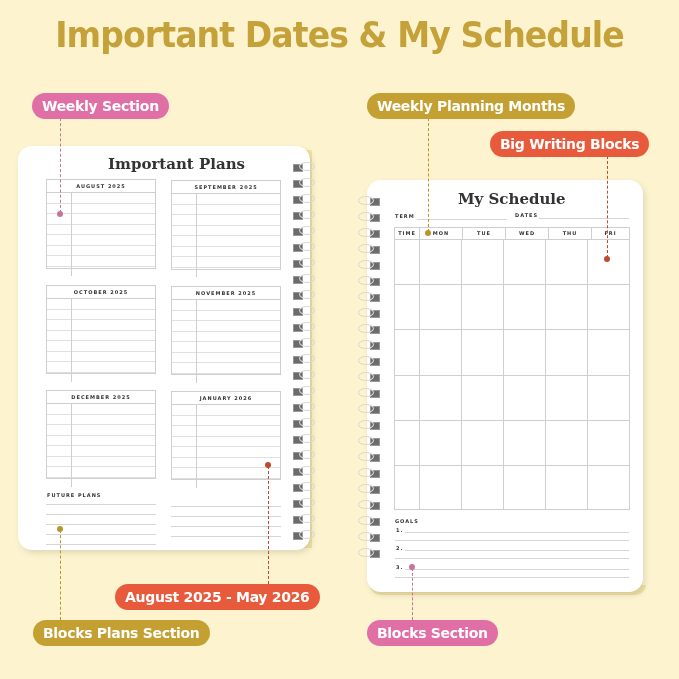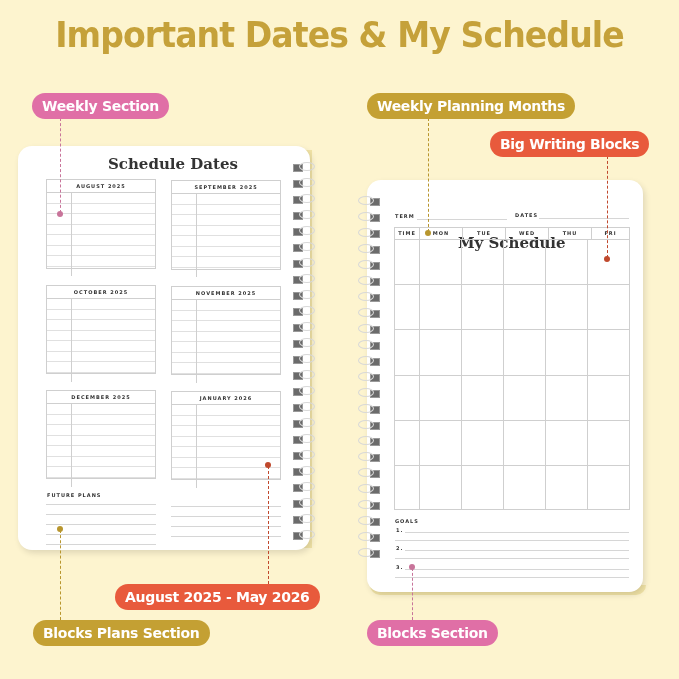--- a/index.html
+++ b/index.html
@@ -57,21 +57,21 @@
   .sched-cell-row { position: absolute; left: 0; right: 0; border-top: 1px solid #cfcfcf; }
   .sched-col { position: absolute; top: 0; bottom: 0; border-left: 1px solid #cfcfcf; }
 </style>
 </head>
 <body>
 
 <div class="title">Important Dates &amp; My Schedule</div>
 
 <div class="page-edge" style="left:300px; top:150px; width:12px; height:398px;"></div>
 <div class="page" style="left:18px; top:146px; width:292px; height:404px;">
-  <div class="page-title" style="left:90px; top:9px;">Schedule Dates</div>
+  <div class="page-title" style="left:90px; top:9px;">Important Plans</div>
 
   <div class="month" style="left:28px; top:33px; width:110px; height:90px;">
     <div class="month-head">AUGUST 2025</div>
     <div class="month-rows">
         <div class="month-vline"></div>
       <div class="month-row"></div>
         <div class="month-row"></div>
         <div class="month-row"></div>
         <div class="month-row"></div>
         <div class="month-row"></div>
@@ -257,21 +257,21 @@
       <div class="ring"></div>
     </div>
   <div class="coil" style="left:293px; top:530px;">
       <div class="clip"></div>
       <div class="ring"></div>
     </div>
 </div>
 
 <div class="page-edge" style="left:370px; top:585px; width:276px; height:10px; border-radius: 0 0 12px 12px;"></div>
 <div class="page" style="left:367px; top:180px; width:276px; height:412px;">
-  <div class="page-title" style="left:91px; top:10px;margin-top:44px;">My Schedule</div>
+  <div class="page-title" style="left:91px; top:10px;">My Schedule</div>
   <div class="small-label" style="left:28px; top:33px;">TERM</div>
   <div class="hline" style="left:50px; top:39px; width:90px;"></div>
   <div class="small-label" style="left:148px; top:32px;">DATES</div>
   <div class="hline" style="left:172px; top:38px; width:90px;"></div>
 
   <div class="sched-grid" style="left:27px; top:47px; width:236px; height:283px;">
     <div class="sched-head">
       <div style="width:24px;">TIME</div>
       <div style="width:42px;">MON</div>
       <div style="width:42px;">TUE</div>

